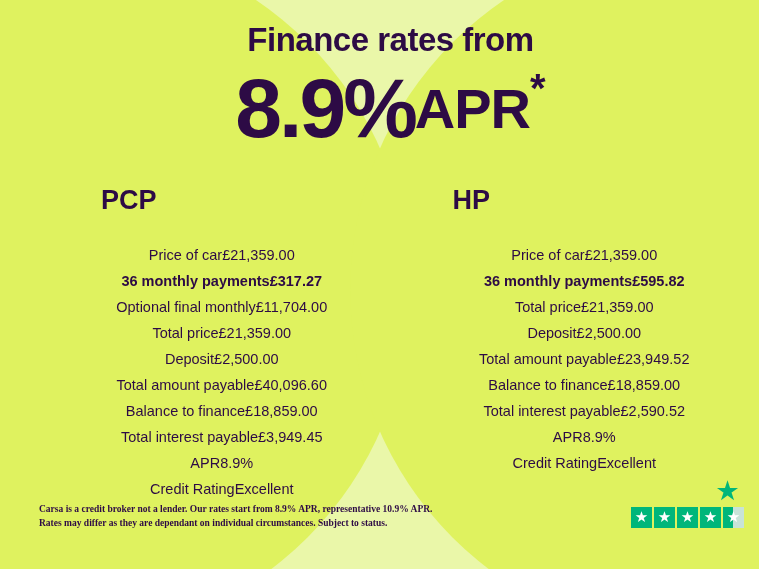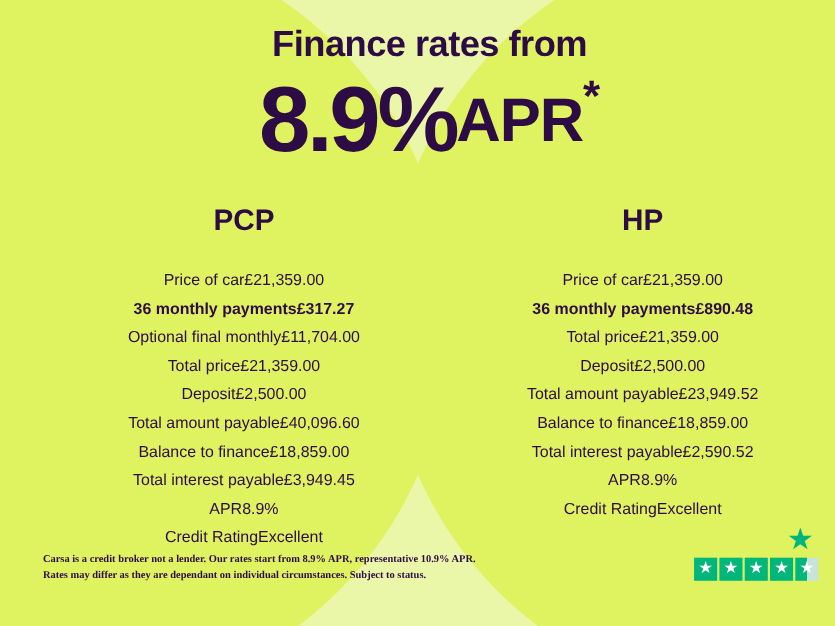--- a/index.html
+++ b/index.html
@@ -85,21 +85,21 @@
     margin-top: 28px;
     padding: 0 0px;
   }
   .col {
     width: 50%;
     box-sizing: border-box;
   }
   .col-left { padding-left: 90px; padding-right: 48px; }
   .col-right { padding-left: 62px; padding-right: 54px; }
   .col-title {
-    text-align: center;
+    text-align: left;
     color: #2d0b45;
     font-size: 27px;
     font-weight: bold;
     margin-bottom: 26px;
   }
   .row {
     display: flex;
     justify-content: center;
     color: #2d0b45;
     font-size: 14.5px;
@@ -234,21 +234,21 @@
 
       <div class="col col-right">
         <div class="col-title">HP</div>
 
         <div class="row">
           <span class="label">Price of car</span>
           <span class="value">£21,359.00</span>
         </div>
         <div class="row bold">
           <span class="label">36 monthly payments</span>
-          <span class="value">£890.48</span>
+          <span class="value">£595.82</span>
         </div>
         <div class="row">
           <span class="label">Total price</span>
           <span class="value">£21,359.00</span>
         </div>
         <div class="row">
           <span class="label">Deposit</span>
           <span class="value">£2,500.00</span>
         </div>
         <div class="row">

